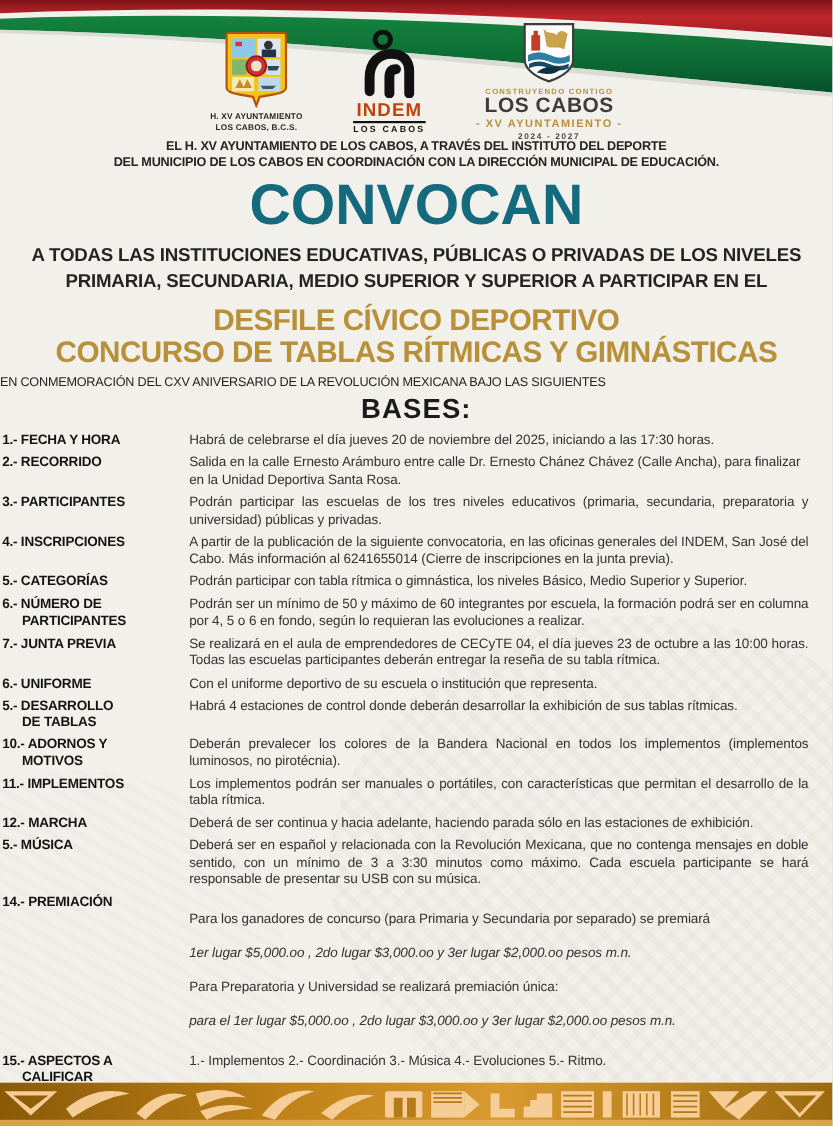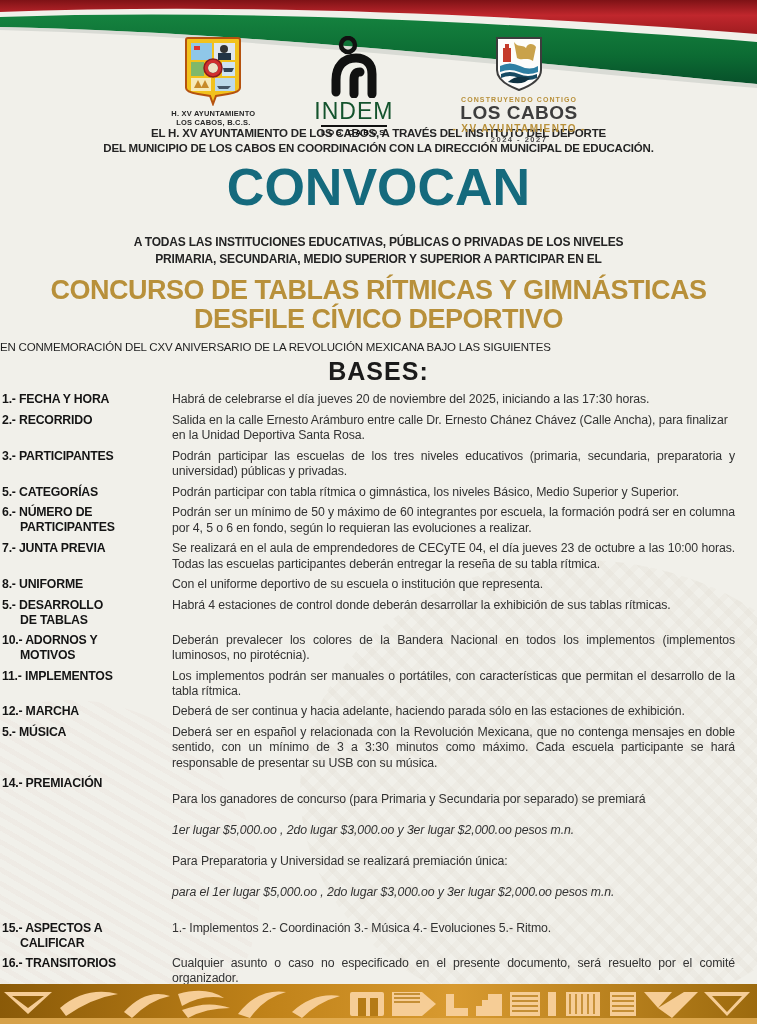--- a/index.html
+++ b/index.html
@@ -27,45 +27,45 @@
   }
   .watermark2{
     position:absolute;left:-120px;top:700px;width:380px;height:380px;border-radius:50%;
     background:repeating-linear-gradient(30deg, rgba(190,130,120,.08) 0 5px, rgba(0,0,0,0) 5px 12px);
     opacity:.6;pointer-events:none;
   }
   
   .logos{
     position:relative;
     padding-top:36px;
-    display:flex;justify-content:center;align-items:flex-start;gap:59px;
+    display:flex;justify-content:center;align-items:center;gap:46px;
     height:112px;
   }
   .logo{display:flex;flex-direction:column;align-items:center;}
   .logo-caption{font-size:7.5px;font-weight:bold;color:#262626;text-align:center;line-height:1.25;letter-spacing:.2px;white-space:pre-line;margin-top:3px;}
-  .indem-name{font-size:23px;font-weight:normal;color:#14532d;letter-spacing:1px;line-height:1;margin-top:2px;}
+  .indem-name{font-size:17px;font-weight:bold;color:#c2410c;letter-spacing:1px;line-height:1;margin-top:2px;}
   .indem-sub{font-size:8px;font-weight:bold;color:#111;letter-spacing:2px;border-top:2px solid #111;margin-top:2px;padding-top:1px;}
   .lc-tag{font-size:7px;font-weight:bold;color:#b8903a;letter-spacing:1.1px;margin-top:4px;}
   .lc-name{font-size:19px;font-weight:bold;color:#3d3d3d;letter-spacing:.5px;line-height:1.05;}
   .lc-sub{font-size:10px;font-weight:bold;color:#b8903a;letter-spacing:1.4px;}
   .lc-years{font-size:7.5px;font-weight:bold;color:#4a4a4a;letter-spacing:1.5px;margin-top:1px;}
   
   .intro{
     margin-top:14px;text-align:center;
     font-size:11.5px;font-weight:bold;color:#242424;
     line-height:1.3;white-space:pre-line;letter-spacing:-0.2px;
   }
   .convocan{
     margin-top:2px;text-align:center;
     font-size:52px;font-weight:bold;color:#156a7d;
     letter-spacing:0px;line-height:1.15;
   }
   .audience{
-    margin-top:16px;text-align:center;
-    font-size:12px;font-weight:bold;color:#242424;
+    margin-top:2px;text-align:center;
+    font-size:17px;font-weight:bold;color:#242424;
     line-height:1.45;white-space:pre-line;letter-spacing:-0.2px;
   }
   .event-title{
     margin-top:8px;text-align:center;
     font-size:27px;font-weight:bold;color:#b8903a;
     line-height:1.07;letter-spacing:-0.5px;
   }
   .commemoration{
     margin-top:7px;text-align:left;
     font-size:11.5px;font-weight:normal;color:#1f1f1f;letter-spacing:-0.2px;
@@ -171,54 +171,58 @@
       <div class="lc-years">2024 - 2027</div>
     </div>
   </div>
 
   <div class="intro">EL H. XV AYUNTAMIENTO DE LOS CABOS, A TRAVÉS DEL INSTITUTO DEL DEPORTE
 DEL MUNICIPIO DE LOS CABOS EN COORDINACIÓN CON LA DIRECCIÓN MUNICIPAL DE EDUCACIÓN.</div>
   <div class="convocan">CONVOCAN</div>
   <div class="audience">A TODAS LAS INSTITUCIONES EDUCATIVAS, PÚBLICAS O PRIVADAS DE LOS NIVELES
 PRIMARIA, SECUNDARIA, MEDIO SUPERIOR Y SUPERIOR A PARTICIPAR EN EL</div>
   <div class="event-title">
+    <div>DESFILE CÍVICO DEPORTIVO</div>
     <div>CONCURSO DE TABLAS RÍTMICAS Y GIMNÁSTICAS</div>
-    <div>DESFILE CÍVICO DEPORTIVO</div>
   </div>
   <div class="commemoration">EN CONMEMORACIÓN DEL CXV ANIVERSARIO DE LA REVOLUCIÓN MEXICANA BAJO LAS SIGUIENTES</div>
   <div class="bases-heading">BASES:</div>
 
   <div class="bases">
     <div class="row">
       <div class="lbl">1.- FECHA Y HORA</div>
       <div class="txt">Habrá de celebrarse el día jueves 20 de noviembre del 2025, iniciando a las 17:30 horas.</div>
     </div>
     <div class="row">
       <div class="lbl">2.- RECORRIDO</div>
       <div class="txt">Salida en la calle Ernesto Arámburo entre calle Dr. Ernesto Chánez Chávez (Calle Ancha), para finalizar en la Unidad Deportiva Santa Rosa.</div>
     </div>
     <div class="row">
       <div class="lbl">3.- PARTICIPANTES</div>
       <div class="txt j">Podrán participar las escuelas de los tres niveles educativos (primaria, secundaria, preparatoria y universidad) públicas y privadas.</div>
     </div>
     <div class="row">
+      <div class="lbl">4.- INSCRIPCIONES</div>
+      <div class="txt j">A partir de la publicación de la siguiente convocatoria, en las oficinas generales del INDEM, San José del Cabo. Más información al 6241655014 (Cierre de inscripciones en la junta previa).</div>
+    </div>
+    <div class="row">
       <div class="lbl">5.- CATEGORÍAS</div>
       <div class="txt">Podrán participar con tabla rítmica o gimnástica, los niveles Básico, Medio Superior y Superior.</div>
     </div>
     <div class="row">
       <div class="lbl">6.- NÚMERO DE
 PARTICIPANTES</div>
       <div class="txt j">Podrán ser un mínimo de 50 y máximo de 60 integrantes por escuela, la formación podrá ser en columna por 4, 5 o 6 en fondo, según lo requieran las evoluciones a realizar.</div>
     </div>
     <div class="row">
       <div class="lbl">7.- JUNTA PREVIA</div>
       <div class="txt j">Se realizará en el aula de emprendedores de CECyTE 04, el día jueves 23 de octubre a las 10:00 horas. Todas las escuelas participantes deberán entregar la reseña de su tabla rítmica.</div>
     </div>
     <div class="row">
-      <div class="lbl">8.- UNIFORME</div>
+      <div class="lbl">6.- UNIFORME</div>
       <div class="txt">Con el uniforme deportivo de su escuela o institución que representa.</div>
     </div>
     <div class="row">
       <div class="lbl">5.- DESARROLLO
 DE TABLAS</div>
       <div class="txt j">Habrá 4 estaciones de control donde deberán desarrollar la exhibición de sus tablas rítmicas.</div>
     </div>
     <div class="row">
       <div class="lbl">10.- ADORNOS Y
 MOTIVOS</div>

